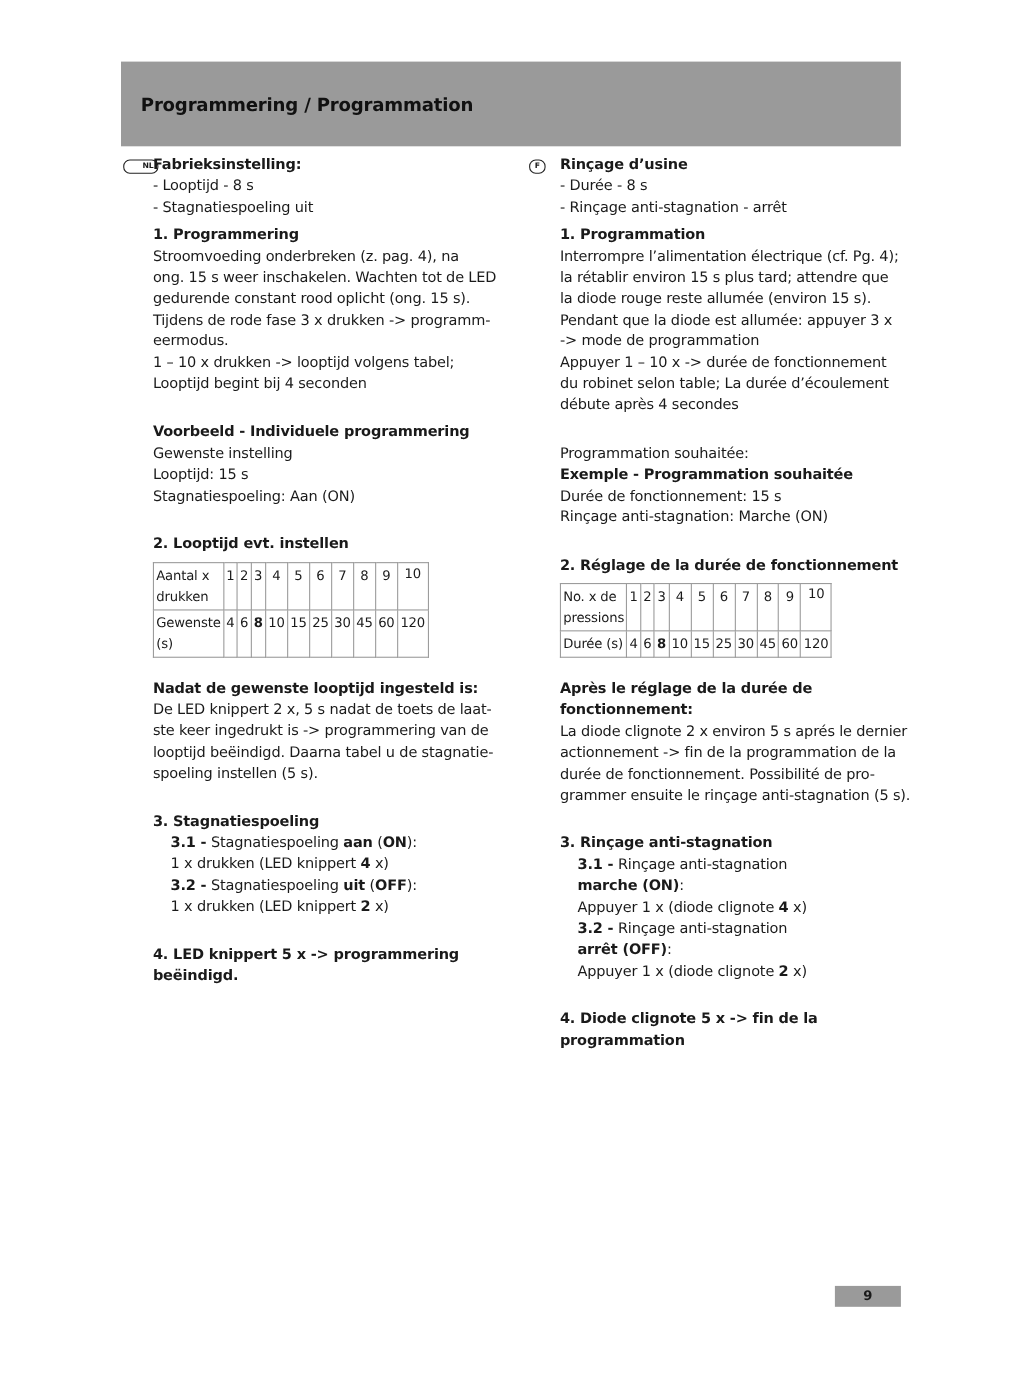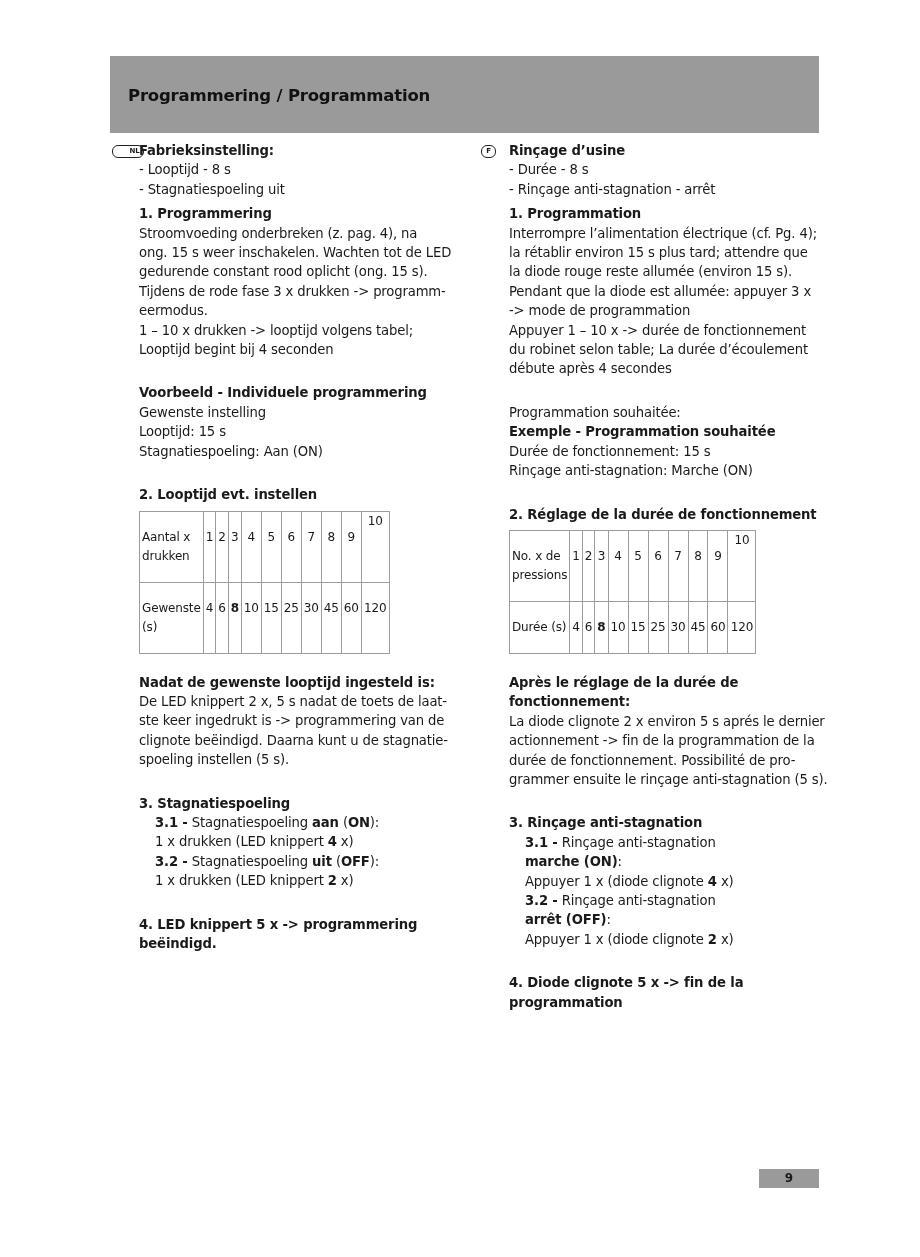--- a/index.html
+++ b/index.html
@@ -27,21 +27,21 @@
   .b { font-weight: bold; }
   .p { margin: 0; }
   .gap-s { height: 5px; }
   .gap-m { height: 19px; }
   .gap-l { height: 24px; }
   .indent { padding-left: 16px; }
   table.tbl {
     border-collapse: collapse; font-size: 12px; line-height: 19px; margin-top: 0;
   }
   table.tbl td {
-    border: 1px solid #9c9c9c; padding: 16px 2px; vertical-align: top; text-align: center;
+    border: 1px solid #9c9c9c; padding: 2px 2px; vertical-align: top; text-align: center;
   }
   table.tbl td.lbl { text-align: left; }
   .page-num {
     position: absolute; left: 759px; top: 1169px; width: 60px; height: 19px;
     background: #9a9a9a; text-align: center; font-size: 12px; line-height: 19px; font-weight: bold;
   }
 </style>
 </head>
 <body>
 
@@ -98,21 +98,21 @@
       <td>45</td>
       <td>60</td>
       <td>120</td>
     </tr>
   </tbody>
     </table>
   <div class="gap-m"></div>
   <p class="p b">Nadat de gewenste looptijd ingesteld is:</p>
   <p class="p">De LED knippert 2 x, 5 s nadat de toets de laat-</p>
   <p class="p">ste keer ingedrukt is -&gt; programmering van de</p>
-  <p class="p">clignote beëindigd. Daarna kunt u de stagnatie-</p>
+  <p class="p">looptijd beëindigd. Daarna tabel u de stagnatie-</p>
   <p class="p">spoeling instellen (5 s).</p>
   <div class="gap-l"></div>
   <p class="p b">3. Stagnatiespoeling</p>
   <p class="p indent"><span class="b">3.1 -</span><span> Stagnatiespoeling </span><span class="b">aan</span><span> (</span><span class="b">ON</span><span>):</span></p>
   <p class="p indent"><span>1 x drukken (LED knippert </span><span class="b">4</span><span> x)</span></p>
   <p class="p indent"><span class="b">3.2 -</span><span> Stagnatiespoeling </span><span class="b">uit</span><span> (</span><span class="b">OFF</span><span>):</span></p>
   <p class="p indent"><span>1 x drukken (LED knippert </span><span class="b">2</span><span> x)</span></p>
   <div class="gap-l"></div>
   <p class="p b">4. LED knippert 5 x -&gt; programmering beëindigd.</p>
 </div>

